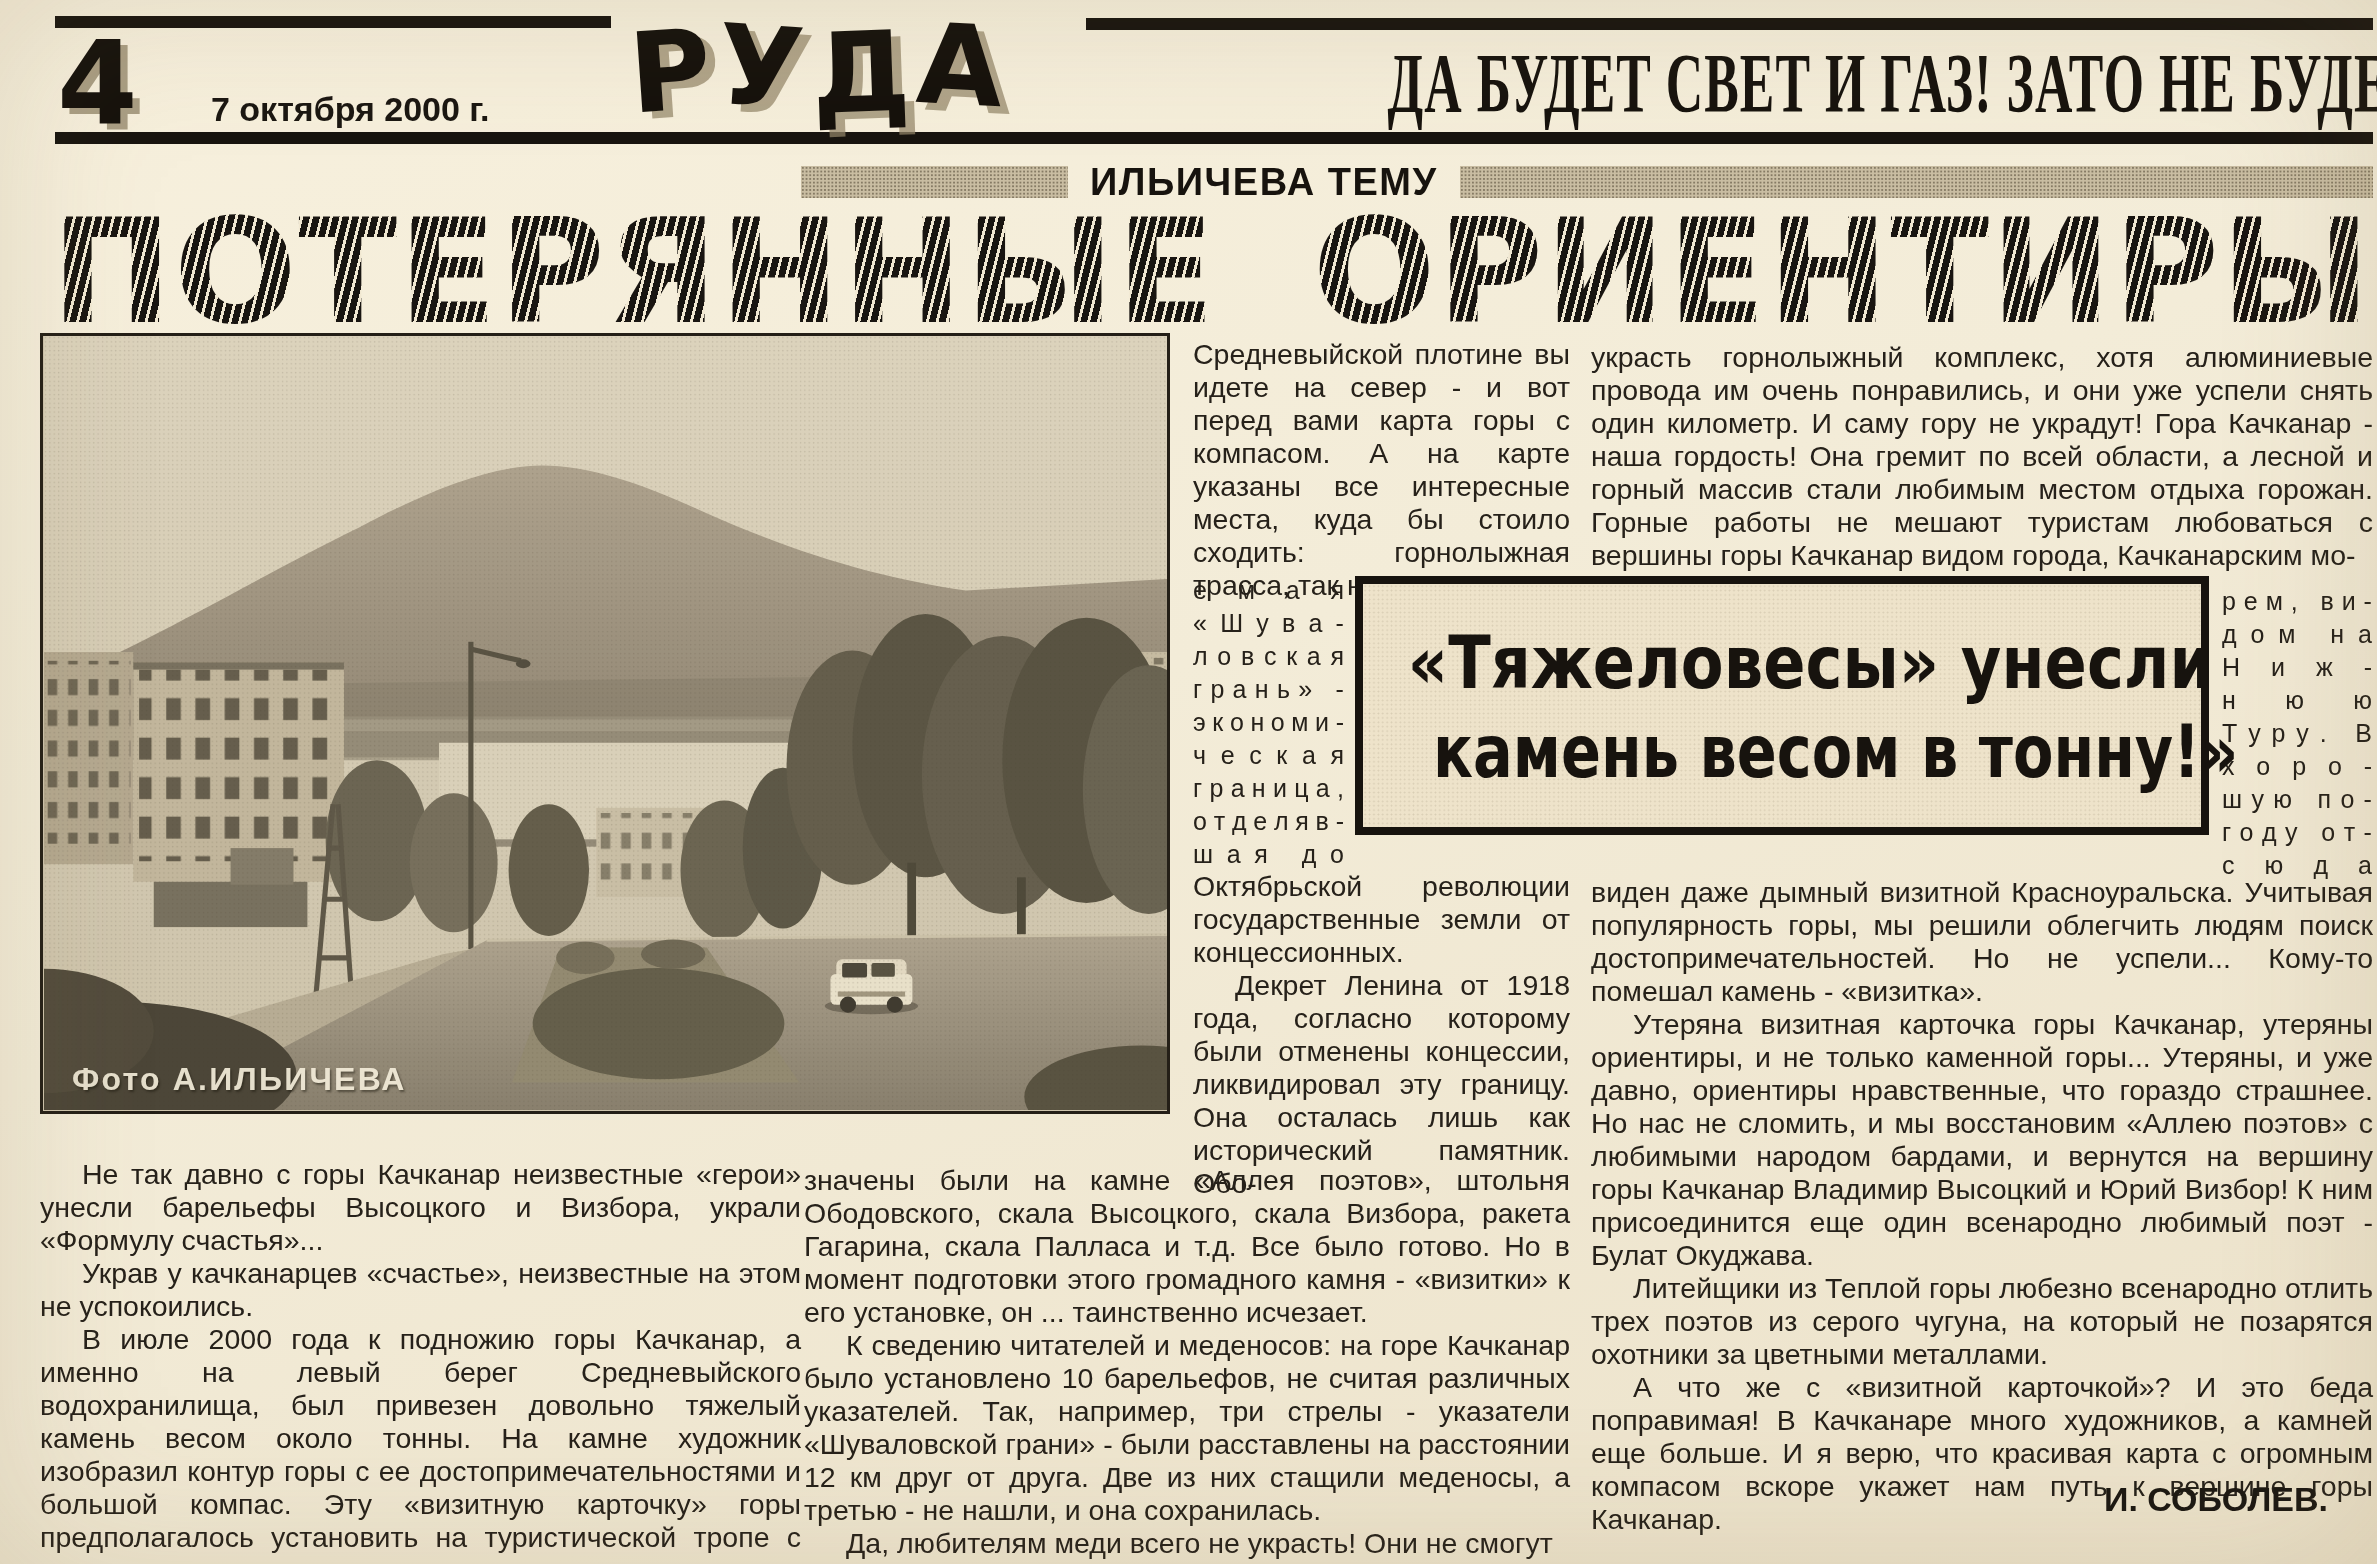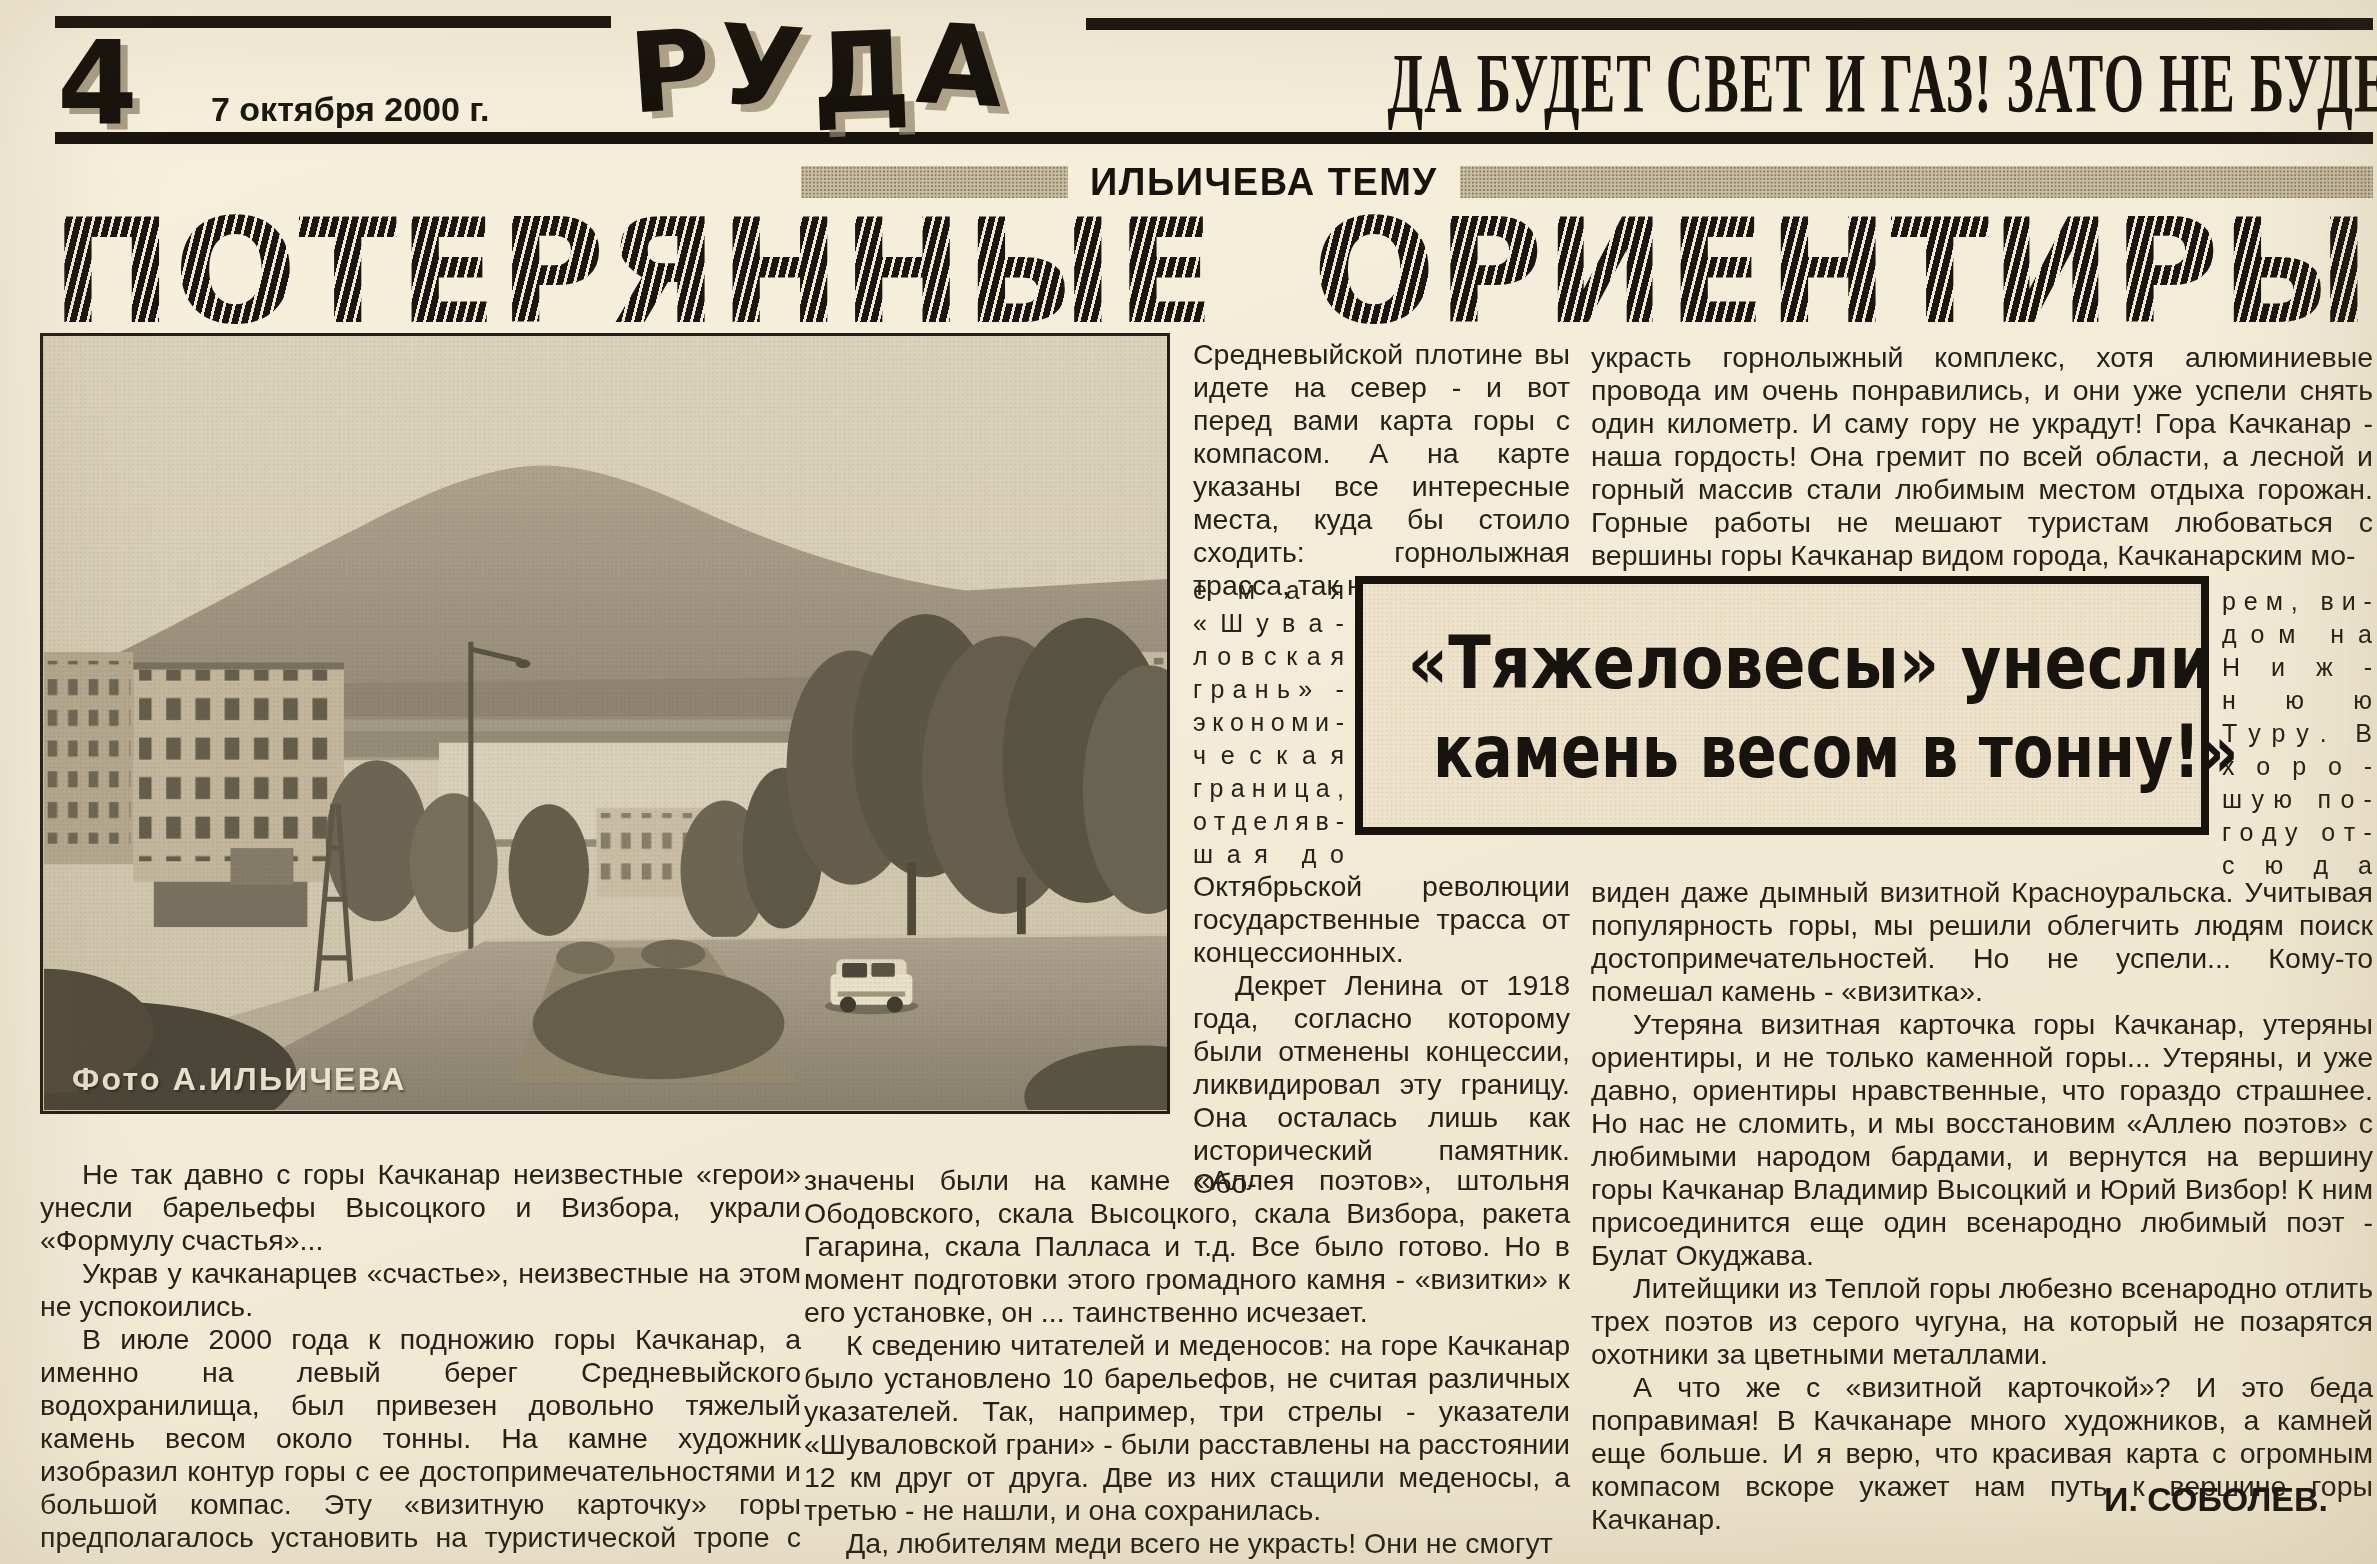--- a/index.html
+++ b/index.html
@@ -313,21 +313,21 @@
     <div class="narrow-line">
         <span class="nchar">ш</span>
         <span class="nchar">а</span>
         <span class="nchar">я</span>
         <span class="nchar-space">&nbsp;</span>
         <span class="nchar">д</span>
         <span class="nchar">о</span>
       </div>
   </div>
   <div class="abs body-col" id="col-mid-after">
-    <p>Октябрьской революции государственные трасса от концессионных.</p>
+    <p>Октябрьской революции государственные земли от концессионных.</p>
     <p class="indent">Декрет Ленина от 1918 года, согласно которому были отменены концессии, ликвидировал эту границу. Она осталась лишь как исторический памятник. Обо-</p>
   </div>
   <div class="abs body-col" id="col-mid-bottom">
     <p>значены были на камне «Аллея поэтов», штольня Ободовского, скала Высоцкого, скала Визбора, ракета Гагарина, скала Палласа и т.д. Все было готово. Но в момент подготовки этого громадного камня - «визитки» к его установке, он ... таинственно исчезает.</p>
     <p class="indent">К сведению читателей и меденосов: на горе Качканар было установлено 10 барельефов, не считая различных указателей. Так, например, три стрелы - указатели «Шуваловской грани» - были расставлены на расстоянии 12 км друг от друга. Две из них стащили меденосы, а третью - не нашли, и она сохранилась.</p>
     <p class="indent">Да, любителям меди всего не украсть! Они не смогут</p>
   </div>
 
   <div class="abs body-col" id="col-right-top">
     <p>украсть горнолыжный комплекс, хотя алюминиевые провода им очень понравились, и они уже успели снять один километр. И саму гору не украдут! Гора Качканар - наша гордость! Она гремит по всей области, а лесной и горный массив стали любимым местом отдыха горожан. Горные работы не мешают туристам любоваться с вершины горы Качканар видом города, Качканарским мо-</p>

